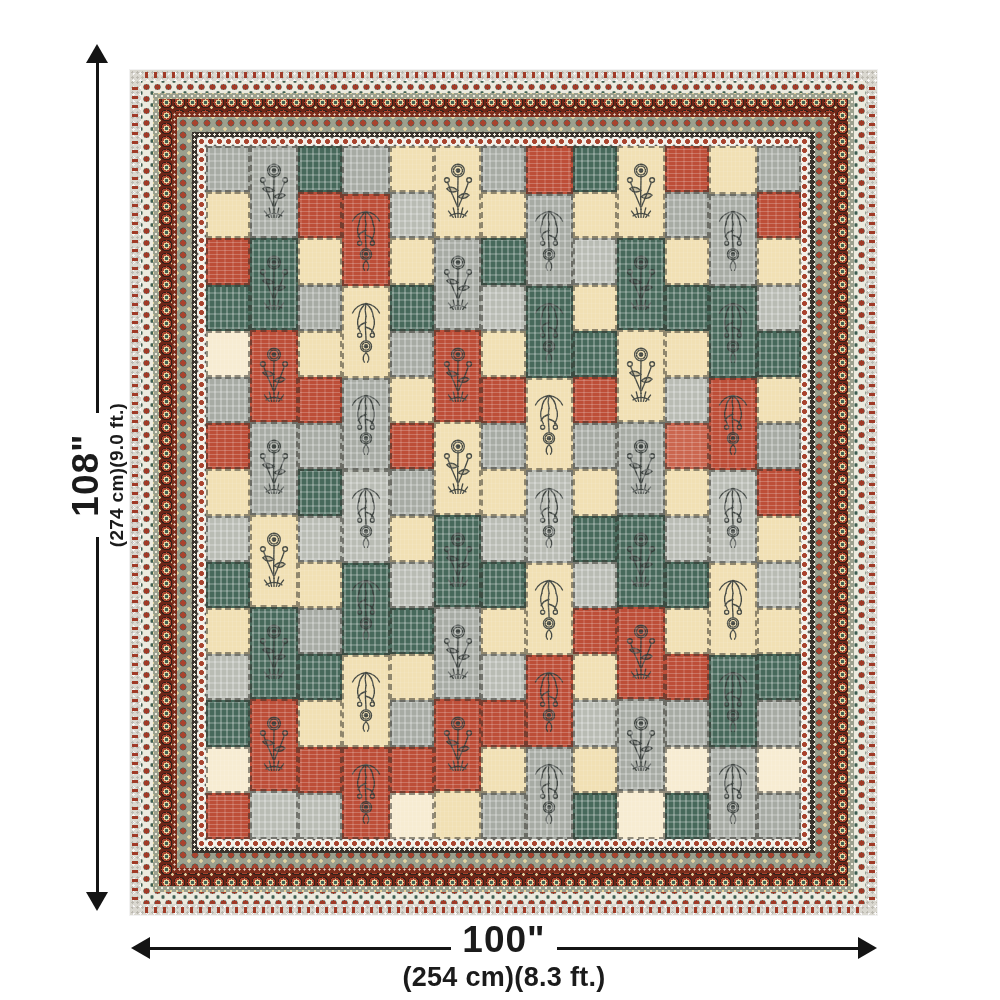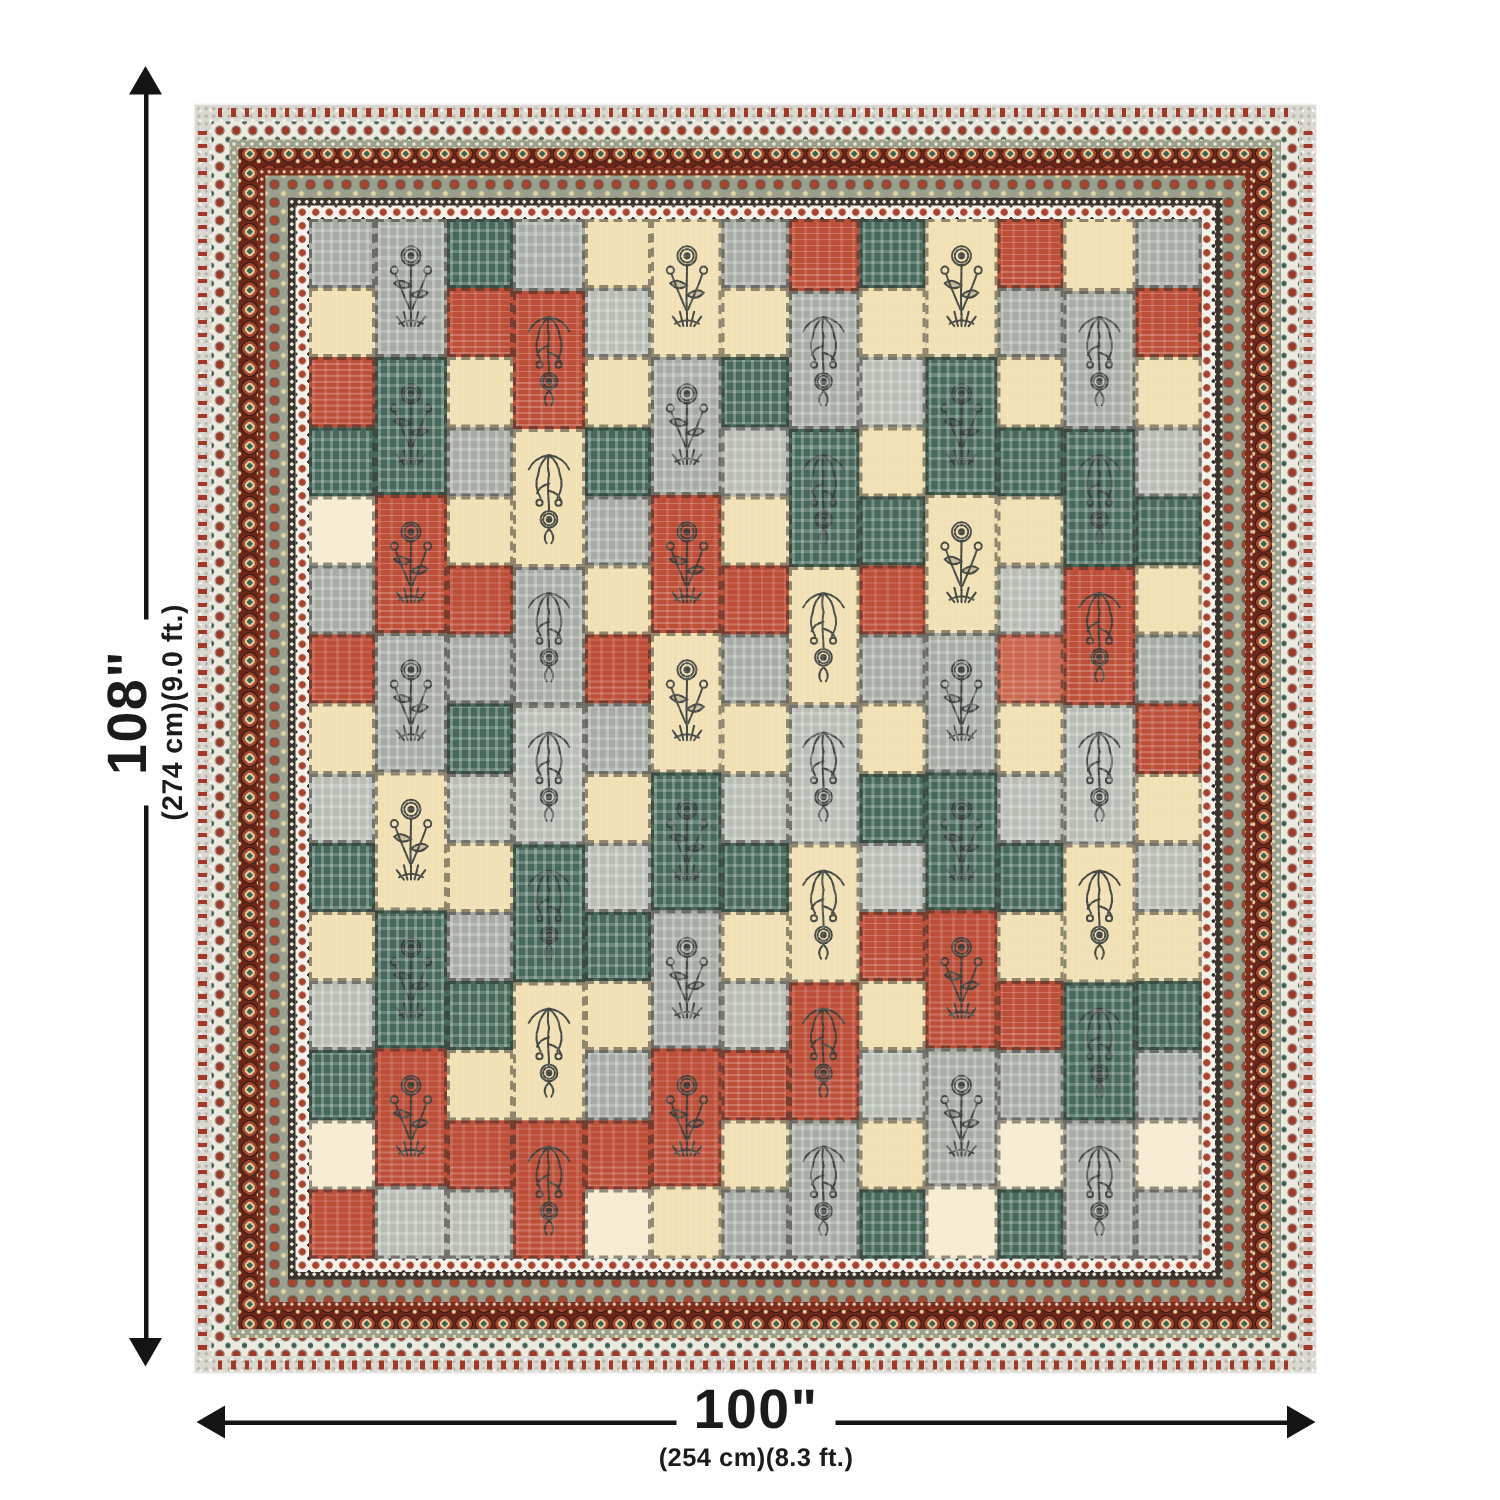--- a/index.html
+++ b/index.html
@@ -64,21 +64,21 @@
   .defs{position:absolute;width:0;height:0;overflow:hidden;}
 
   
   .seg{position:absolute;background:#141414;}
   .ah{position:absolute;width:0;height:0;}
   .ah-up{border-left:11px solid transparent;border-right:11px solid transparent;border-bottom:19px solid #141414;}
   .ah-down{border-left:11px solid transparent;border-right:11px solid transparent;border-top:19px solid #141414;}
   .ah-left{border-top:11px solid transparent;border-bottom:11px solid transparent;border-right:19px solid #141414;}
   .ah-right{border-top:11px solid transparent;border-bottom:11px solid transparent;border-left:19px solid #141414;}
   .dim-big{font-size:37px;font-weight:800;letter-spacing:1px;line-height:1;}
-  .dim-small{font-size:17px;font-weight:600;letter-spacing:.3px;line-height:1.15;}
+  .dim-small{font-size:27px;font-weight:600;letter-spacing:.3px;line-height:1.15;}
   .v-label{position:absolute;left:97px;top:475px;transform:translate(-50%,-50%) rotate(-90deg);
            text-align:center;white-space:nowrap;}
   .v-label .dim-small{margin-top:2px;font-size:19px;}
   .h-label{position:absolute;left:504px;top:921px;transform:translateX(-50%);text-align:center;white-space:nowrap;}
   .h-label .dim-small{margin-top:4px;}
 </style>
 </head>
 <body>
 
 <div class="stage">

